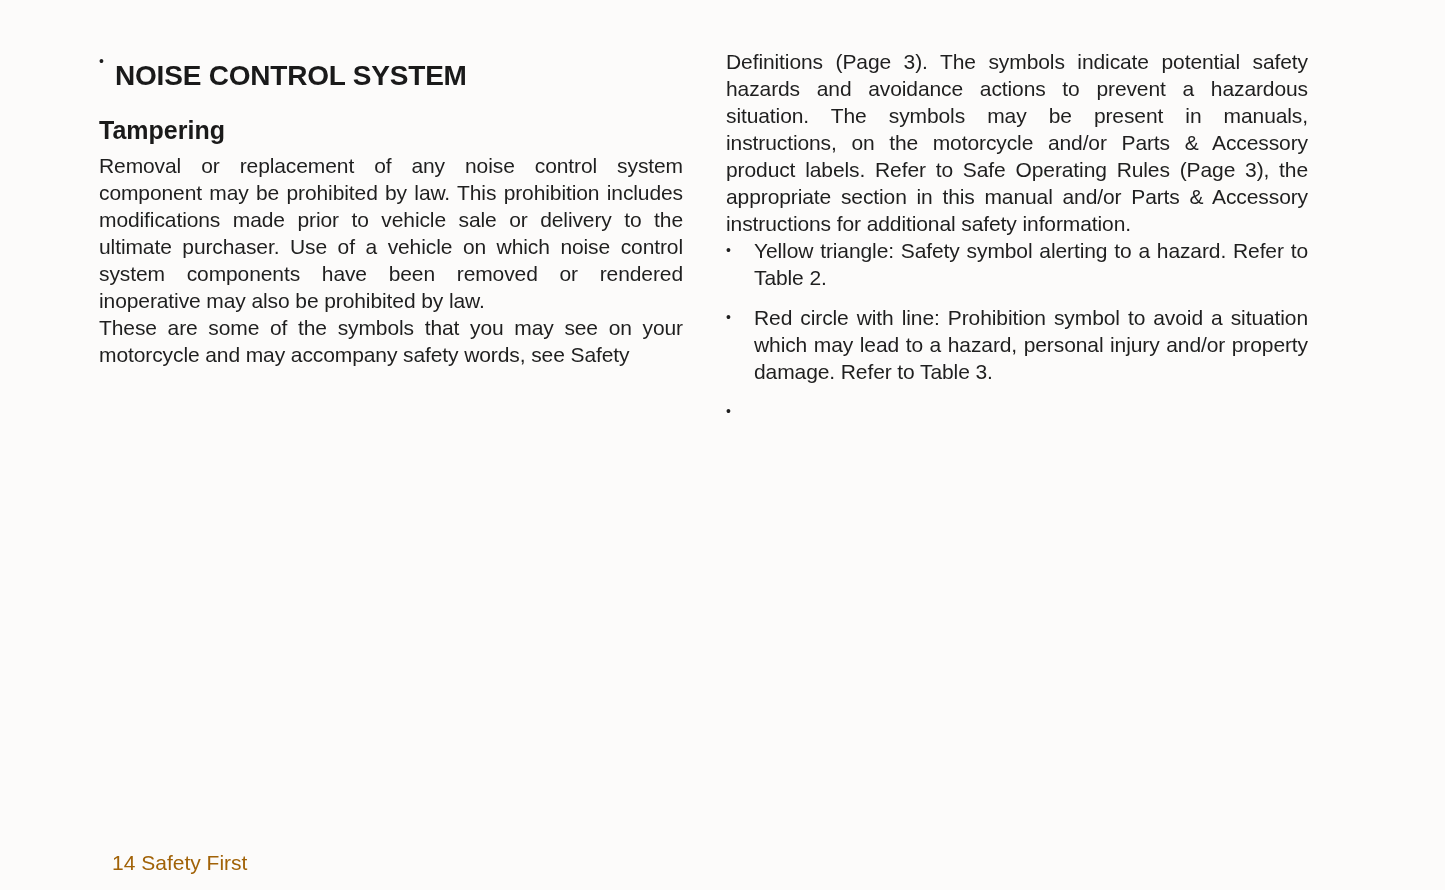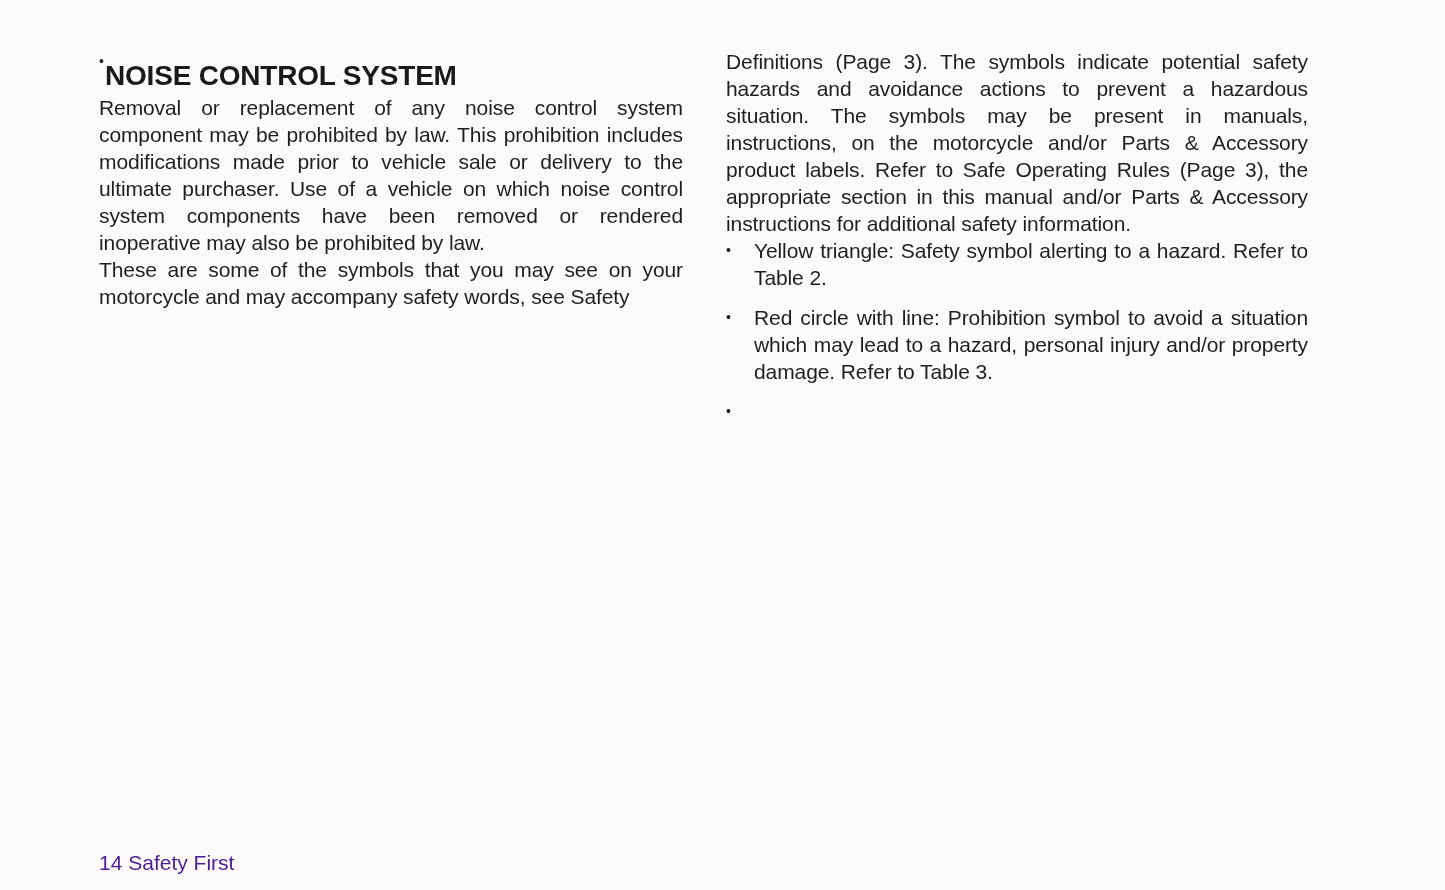--- a/index.html
+++ b/index.html
@@ -45,58 +45,61 @@
       top: 0;
       width: 10px;
       text-align: left;
       font-size: 14px;
     }
     .col-right ul.bullets li { margin-bottom: 13px; }
 
     h1 {
       font-size: 28px;
       font-weight: bold;
-      margin: 10px 0 0 6px;
+      margin: 10px 0 0 16px;
       line-height: 36px;
       letter-spacing: -0.2px;
       color: #1a1a1a;
     }
     h2 {
       font-size: 25px;
       font-weight: bold;
       margin: 20px 0 0 0;
       line-height: 32px;
       color: #1a1a1a;
     }
-    .h2-wrap + p { margin-top: 14px; }
+    .h2-wrap + p { margin-top: 6px; }
     .sec2 { margin-top: 18px; }
     .sec2 + p { margin-top: 14px; }
 
     .right-para { }
 
     .footer {
       position: absolute;
-      left: 99px;
+      left: 112px;
       top: 850px;
       font-size: 21px;
       line-height: 26px;
-      color: #4c1d95;
+      color: #a16207;
     }
   </style>
 </head>
 <body>
 
 <div class="column col-left">
   <ul class="bullets">
     <li>
       <span class="bullet">•</span>
     </li>
   </ul>
 
   <h1>NOISE CONTROL SYSTEM</h1>
+  <div class="h2-wrap">
+    <h2>Tampering</h2>
+  </div>
   <p>Removal or replacement of any noise control system component may be prohibited by law. This prohibition includes modifications made prior to vehicle sale or delivery to the ultimate purchaser. Use of a vehicle on which noise control system components have been removed or rendered inoperative may also be prohibited by law.</p>
 
   <p>These are some of the symbols that you may see on your motorcycle and may accompany safety words, see Safety</p>
 </div>
 
 <div class="column col-right">
   <p class="right-para">Definitions (Page 3). The symbols indicate potential safety hazards and avoidance actions to prevent a hazardous situation. The symbols may be present in manuals, instructions, on the motorcycle and/or Parts &amp; Accessory product labels. Refer to Safe Operating Rules (Page 3), the appropriate section in this manual and/or Parts &amp; Accessory instructions for additional safety information.</p>
   <ul class="bullets">
     <li>
       <span class="bullet">•</span>

